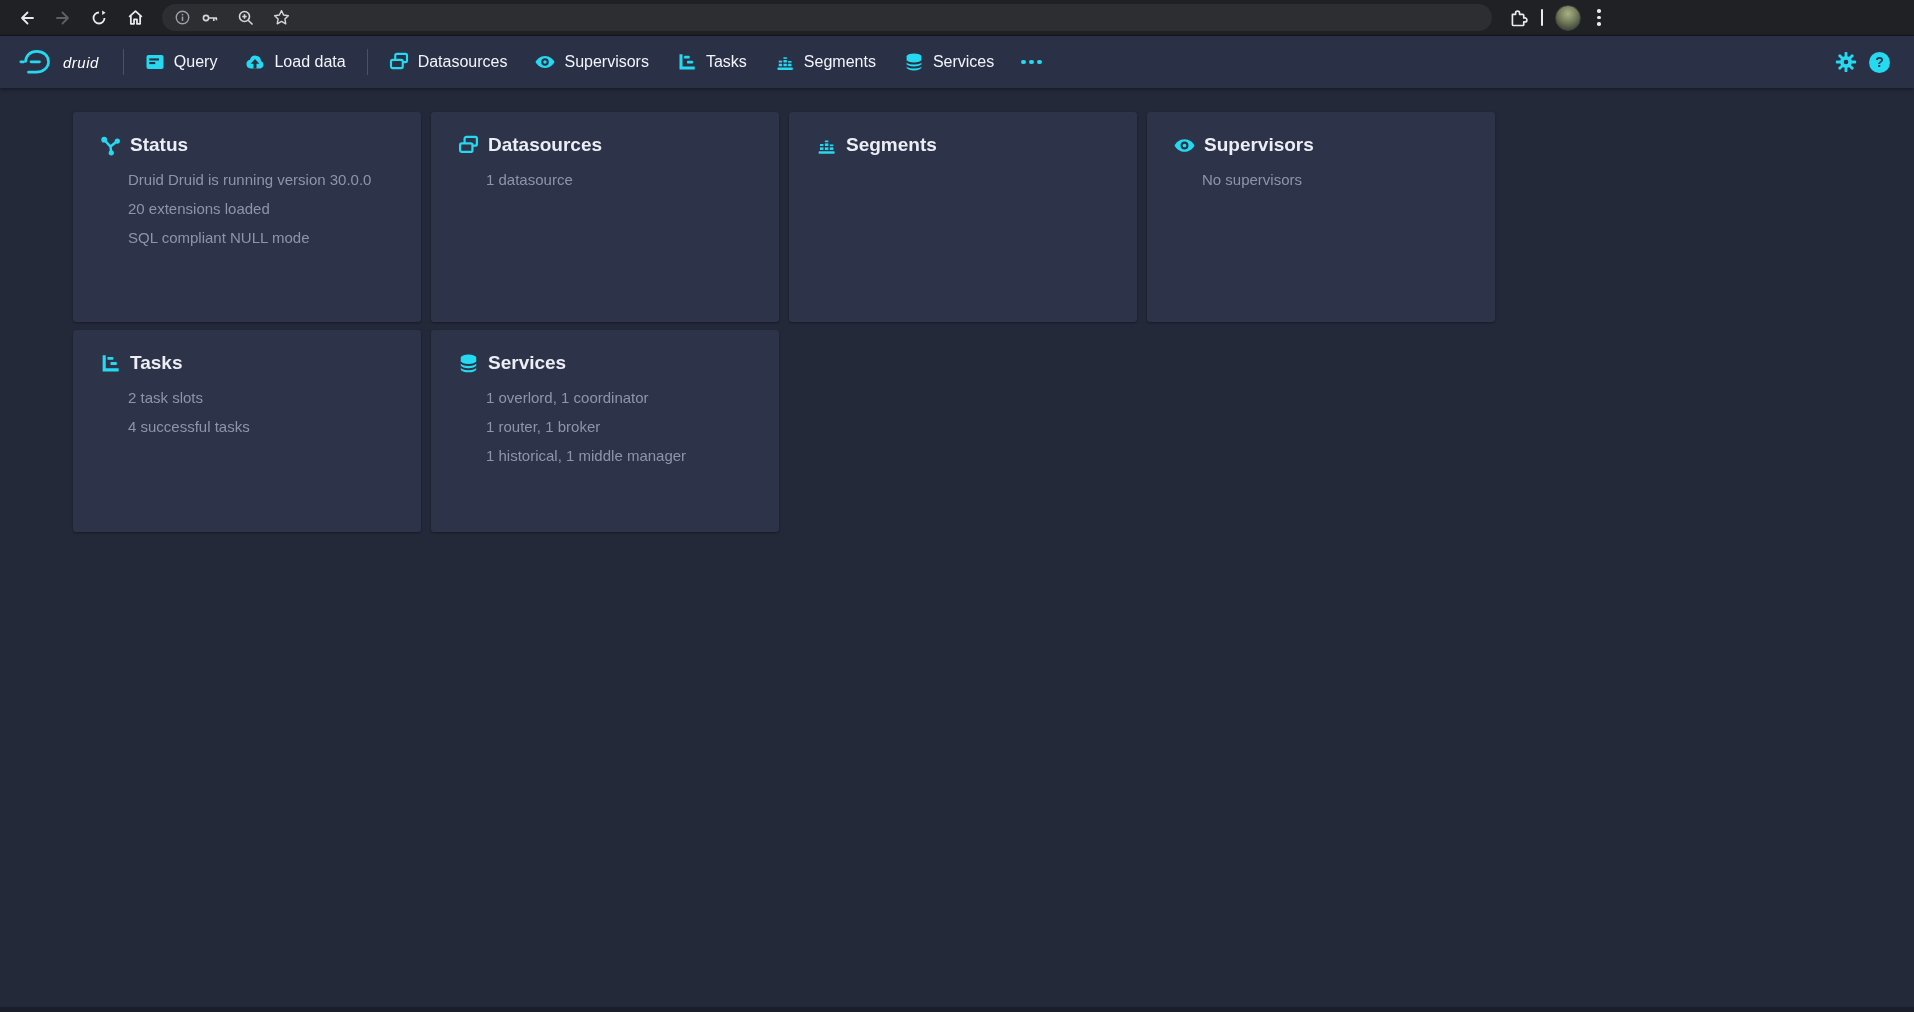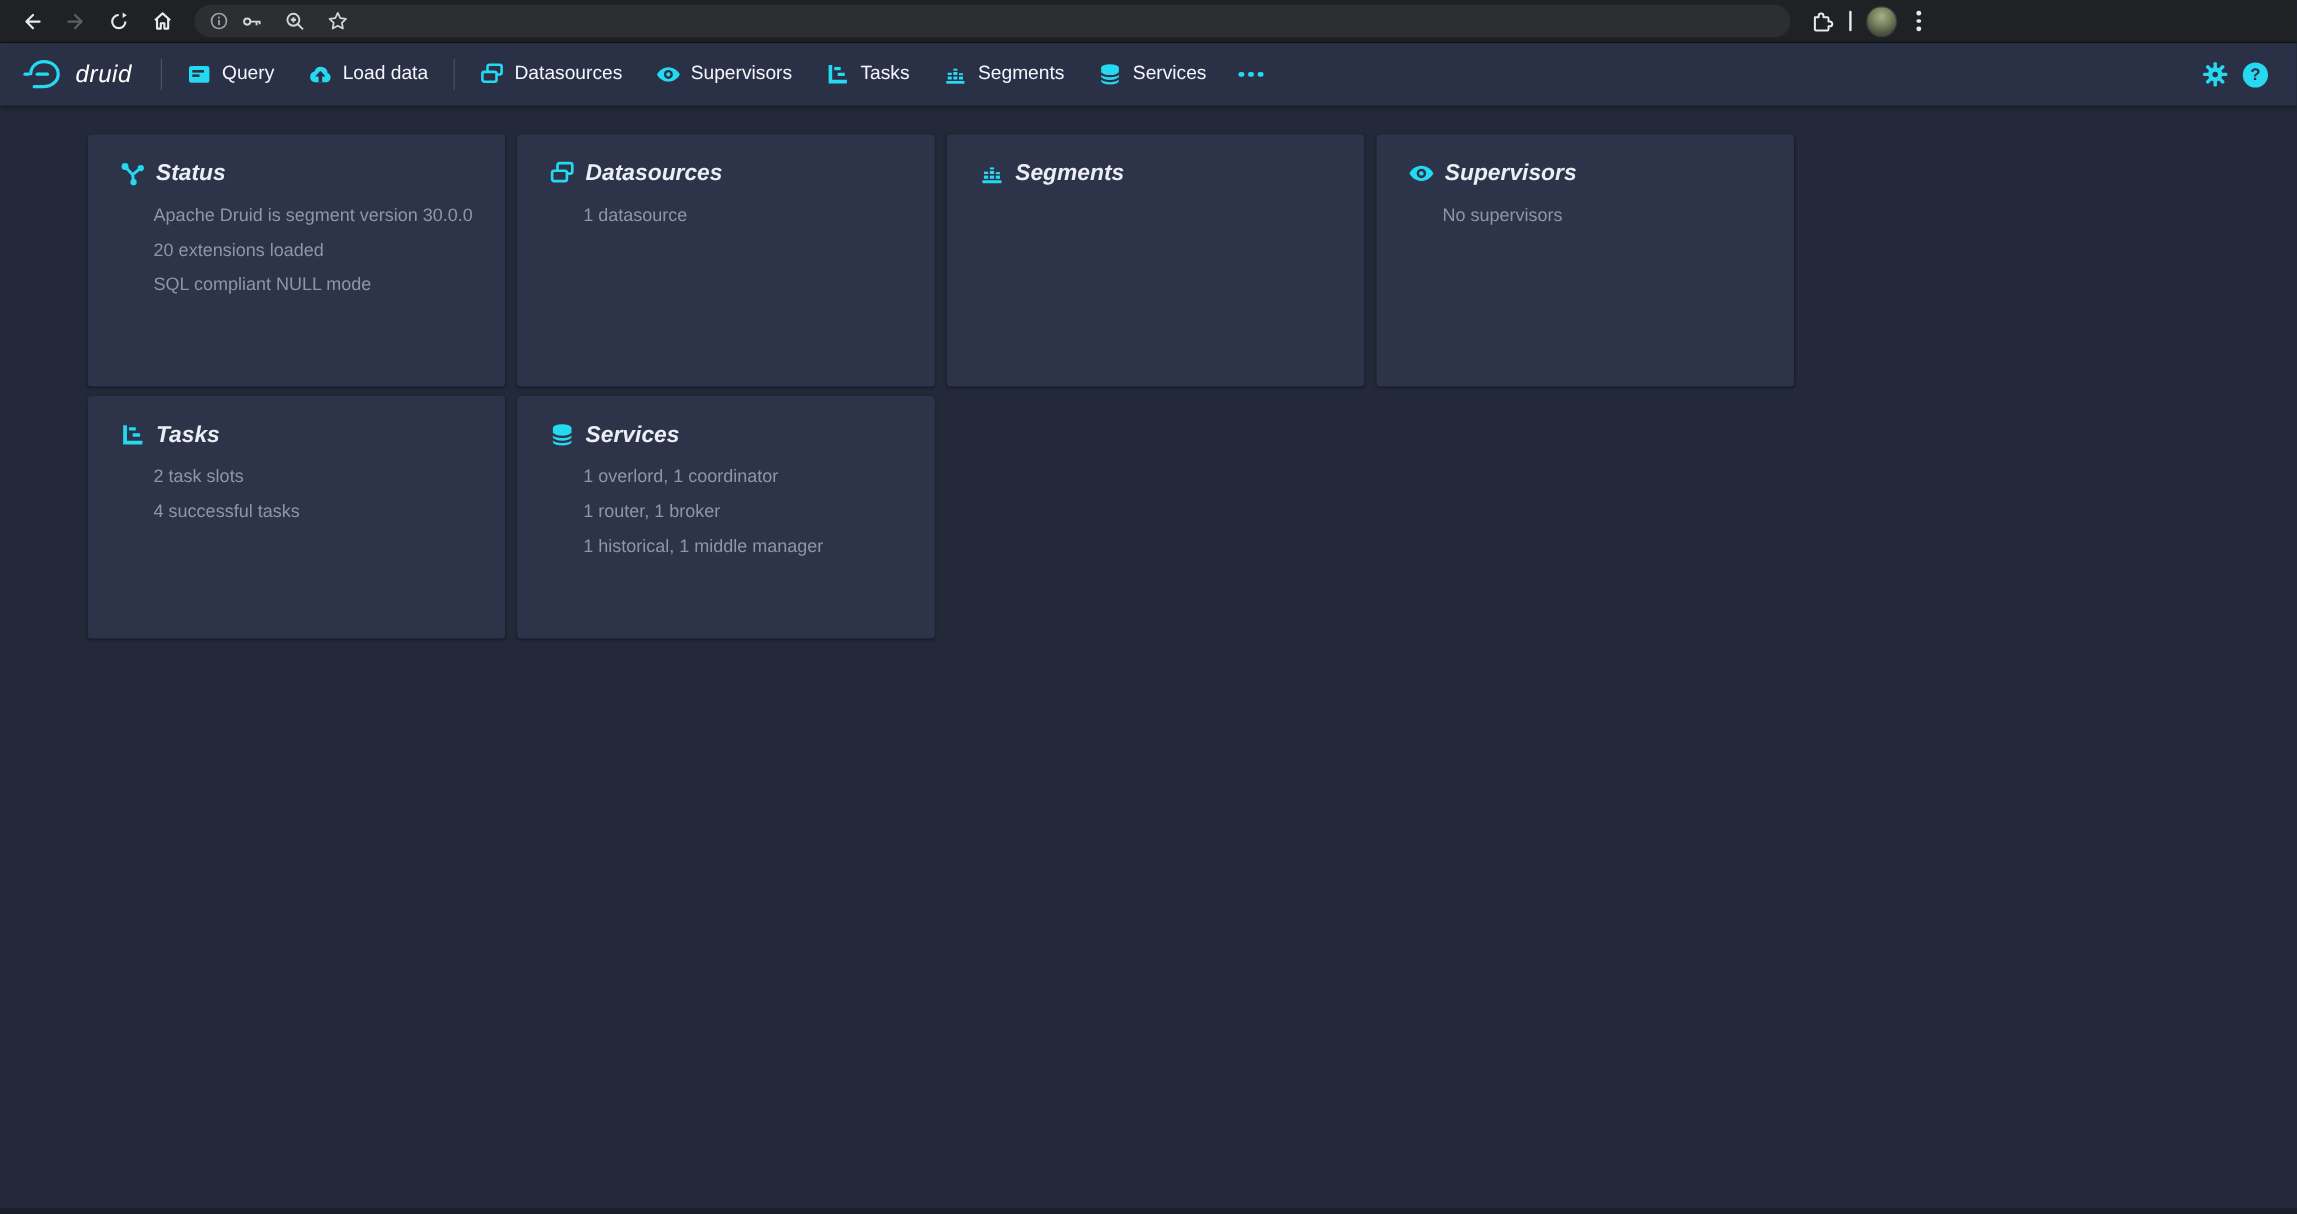--- a/index.html
+++ b/index.html
@@ -46,21 +46,21 @@
   
   .navbar {
     height:52px; background:#2a3146;
     display:flex; align-items:center;
     padding:0 18px;
     box-shadow:0 1px 4px rgba(0,0,0,.45);
     position:relative; z-index:2;
     --cutout:#2a3146;
   }
   .brand { display:flex; align-items:center; gap:9px; margin-right:14px; }
-  .brand-text { font-size:20px; font-style:italic; color:#ffffff; letter-spacing:.5px; }
+  .brand-text { font-size:15px; font-style:italic; color:#ffffff; letter-spacing:.5px; }
   .nav-sep { width:1px; height:26px; background:rgba(255,255,255,.16); margin:0 10px; flex:0 0 auto; }
   .nav-btn {
     display:flex; align-items:center; gap:9px;
     padding:7px 11px; border-radius:3px;
     font-size:16px; color:#f3f5fa; white-space:nowrap;
   }
   .nav-group { display:flex; align-items:center; gap:6px; }
   .more-dots { display:flex; gap:3.5px; padding:8px 10px; }
   .more-dots i { width:4.5px; height:4.5px; border-radius:50%; background:#25d9f1; display:block; }
   .nav-spacer { flex:1 1 auto; }
@@ -80,21 +80,21 @@
     gap:8px 10px;
     --cutout:#2d3349;
   }
   .card {
     background:#2d3349; border-radius:3px;
     padding:22px 20px 0 27px;
     height:210px;
     box-shadow:0 1px 2px rgba(12,14,22,.5);
   }
   .card.row2 { height:202px; }
-  .card-header { display:flex; align-items:flex-start; gap:9px;font-style:italic; }
+  .card-header { display:flex; align-items:center; gap:9px; }
   .card-title { font-size:19px; font-weight:700; color:#eceef5; }
   .card-lines { margin:16px 0 0 28px; }
   .card-lines .line {
     font-size:15px; line-height:16px; color:#8e95a9;
     margin-bottom:13px;
   }
   .bottom-edge { position:fixed; left:0; bottom:0; width:100%; height:5px; background:#1a1e2a; }
   svg { display:block; flex:0 0 auto; }
 </style>
 </head>
@@ -322,21 +322,21 @@
 <div class="cards" data-interactable="false">
 
   <div class="card" data-interactable="true">
     <div class="card-header">
       <svg width="21" height="21" data-interactable="false">
           <use href="#sym-graph"></use>
         </svg>
       <span class="card-title" data-interactable="false">Status</span>
     </div>
     <div class="card-lines">
-      <div class="line" data-interactable="false">Apache Druid is segment version 30.0.0</div>
+      <div class="line" data-interactable="false">Druid Druid is running version 30.0.0</div>
       <div class="line" data-interactable="false">20 extensions loaded</div>
       <div class="line" data-interactable="false">SQL compliant NULL mode</div>
     </div>
   </div>
 
   <div class="card" data-interactable="true">
     <div class="card-header">
       <svg width="21" height="21" data-interactable="false">
           <use href="#sym-multi-select"></use>
         </svg>

